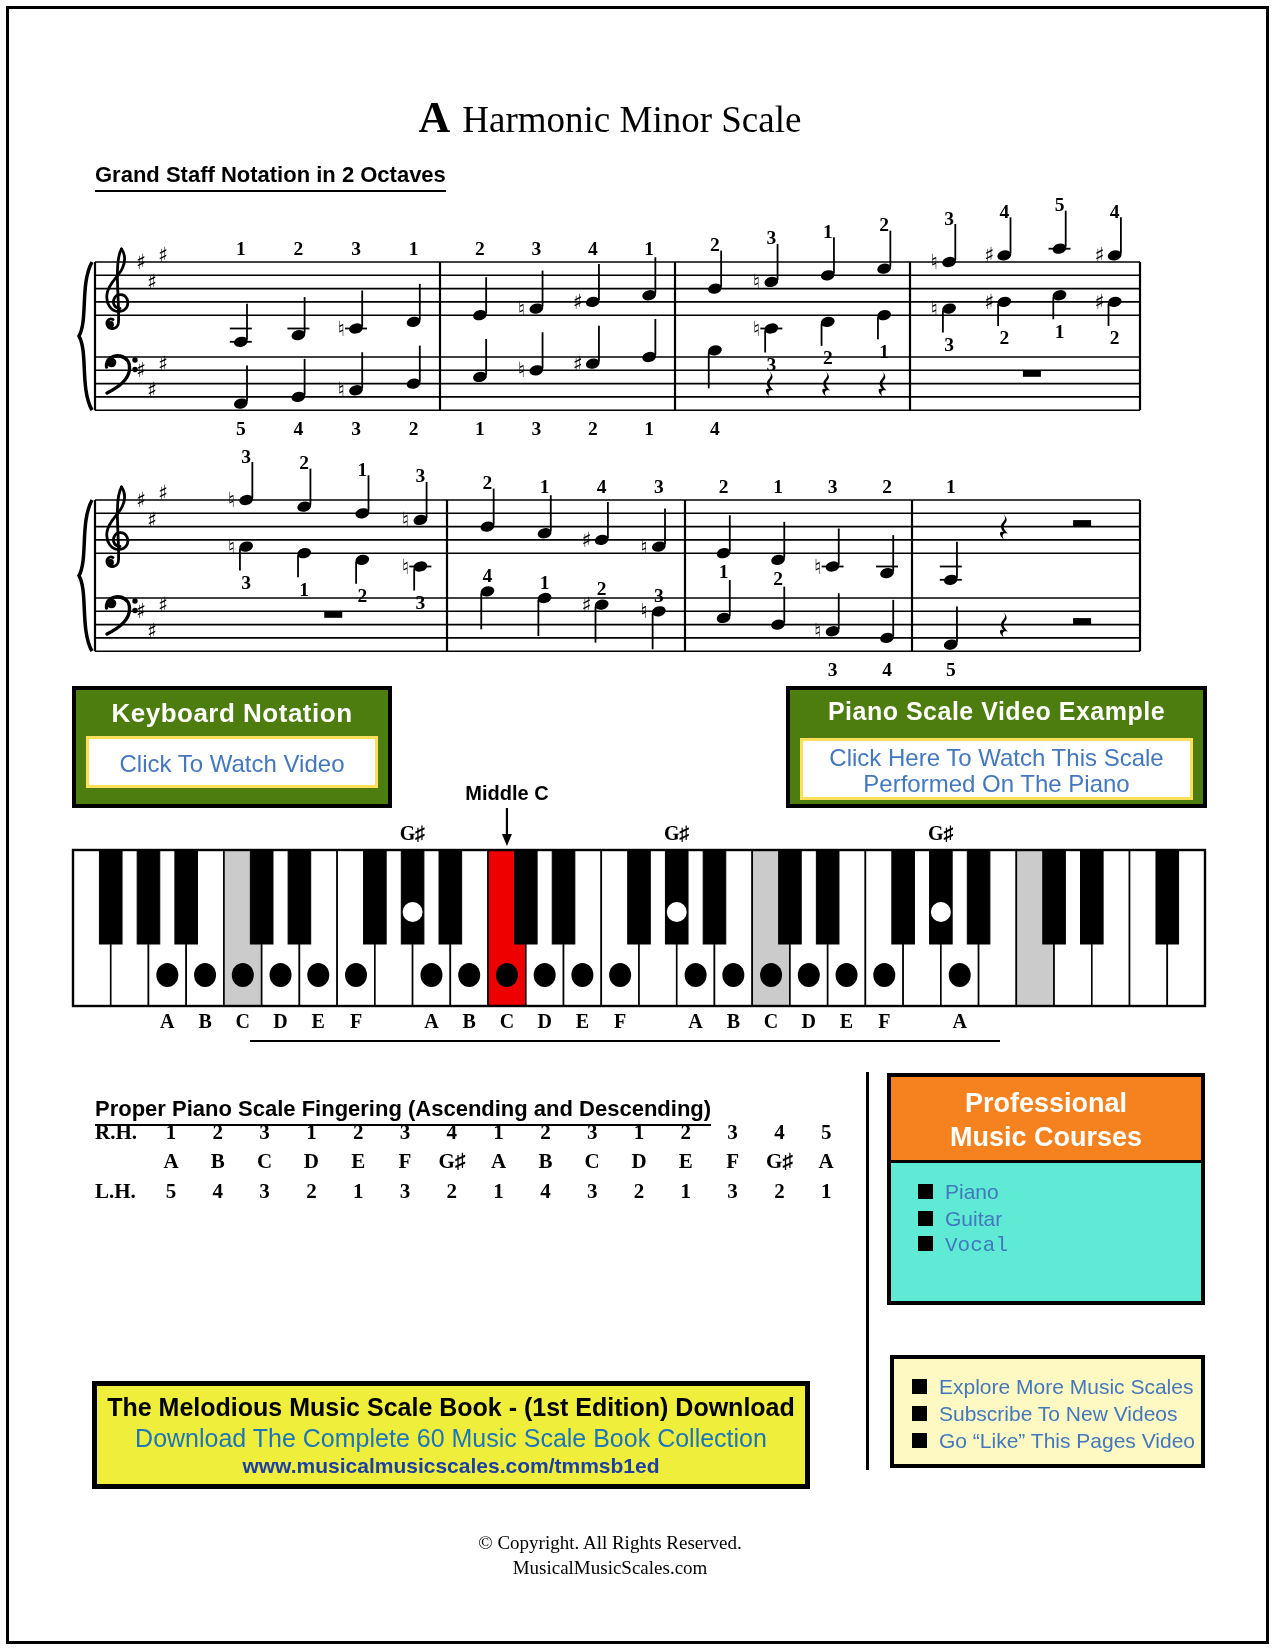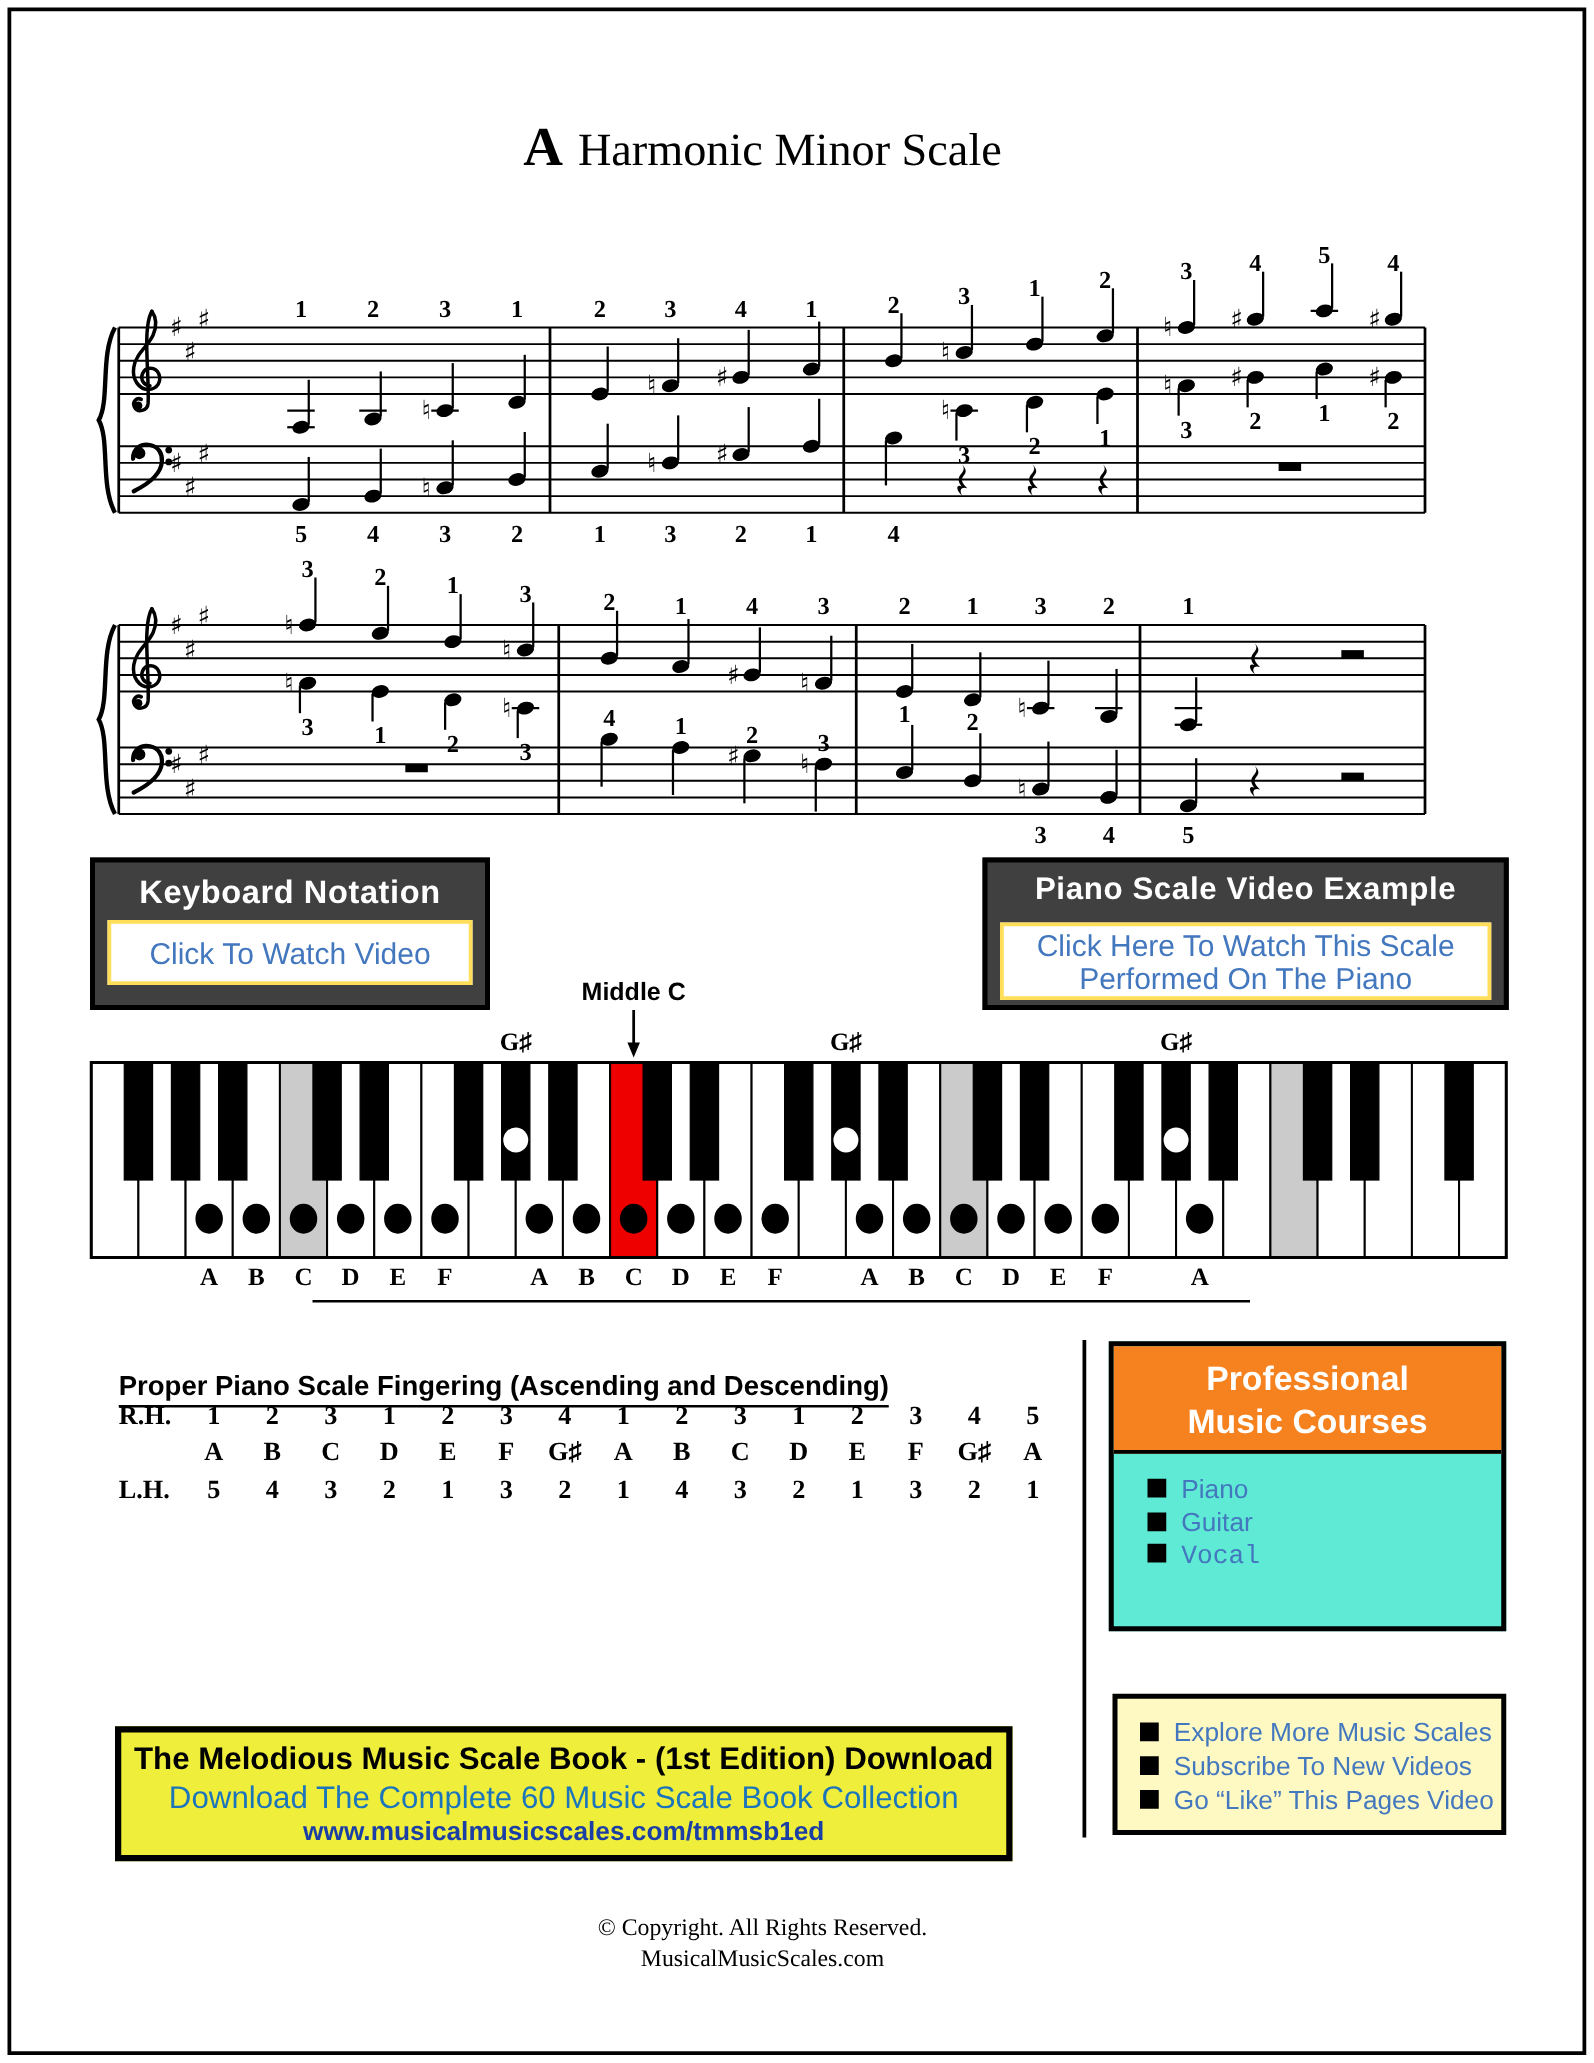--- a/index.html
+++ b/index.html
@@ -5,21 +5,21 @@
   html,body{margin:0;padding:0;background:#fff;}
   #page{position:relative;width:1275px;height:1650px;background:#fff;overflow:hidden;
         font-family:"Liberation Sans",sans-serif;color:#000;}
   .pgborder{position:absolute;left:6px;top:6px;right:6px;bottom:6px;border:3px solid #000;pointer-events:none;}
   .abs{position:absolute;}
   #title{left:0;width:1220px;top:92px;text-align:center;font-family:"Liberation Serif",serif;}
   #title .big{font-size:44px;font-weight:bold;}
   #title .rest{font-size:37px;margin-left:12px;}
   .sec-h{font-size:22px;font-weight:bold;border-bottom:2.5px solid #000;padding-bottom:2px;display:inline-block;}
   svg{position:absolute;overflow:visible;}
-  .obox{position:absolute;border:4px solid #000;background:#404040;box-sizing:border-box;}
+  .obox{position:absolute;border:4px solid #000;background:#4d7c0f;box-sizing:border-box;}
   .obox .ohead{color:#fff;font-weight:bold;text-align:center;letter-spacing:.5px;}
   .obox .inner{position:absolute;left:10px;right:10px;background:#fff;border:3px solid #FFDE59;
                text-align:center;color:#4377BE;box-sizing:border-box;}
   #kb-box .ohead{font-size:26px;margin-top:8px;}
   #kb-box .inner{top:46px;height:52px;line-height:50px;font-size:24px;}
   #vid-box .ohead{font-size:25px;margin-top:7px;}
   #vid-box .inner{top:48px;height:62px;font-size:24px;line-height:26px;padding-top:4px;}
   .fingcell{position:absolute;transform:translateX(-50%);font-family:"Liberation Serif",serif;
             font-weight:bold;font-size:21px;}
   .finglabel{position:absolute;font-family:"Liberation Serif",serif;font-weight:bold;font-size:21px;}
@@ -40,20 +40,23 @@
 </head>
 <body>
 
 <div id="page">
   <div class="pgborder"></div>
 
   <div id="title" class="abs">
     <span class="big">A</span><span class="rest">Harmonic Minor Scale</span>
   </div>
 
+  <div class="abs" style="left:95px;top:162px;">
+    <span class="sec-h">Grand Staff Notation in 2 Octaves</span>
+  </div>
 
   <svg id="notation" style="left:60px;top:195px;" width="1100" height="505" viewBox="60 195 1100 505">
       <line x1="95" y1="262" x2="1140" y2="262" stroke="#000" stroke-width="1.6"></line>
       <line x1="95" y1="275.3" x2="1140" y2="275.3" stroke="#000" stroke-width="1.6"></line>
       <line x1="95" y1="288.6" x2="1140" y2="288.6" stroke="#000" stroke-width="1.6"></line>
       <line x1="95" y1="301.9" x2="1140" y2="301.9" stroke="#000" stroke-width="1.6"></line>
       <line x1="95" y1="315.2" x2="1140" y2="315.2" stroke="#000" stroke-width="1.6"></line>
       <line x1="95" y1="357" x2="1140" y2="357" stroke="#000" stroke-width="1.6"></line>
       <line x1="95" y1="370.3" x2="1140" y2="370.3" stroke="#000" stroke-width="1.6"></line>
       <line x1="95" y1="383.6" x2="1140" y2="383.6" stroke="#000" stroke-width="1.6"></line>

